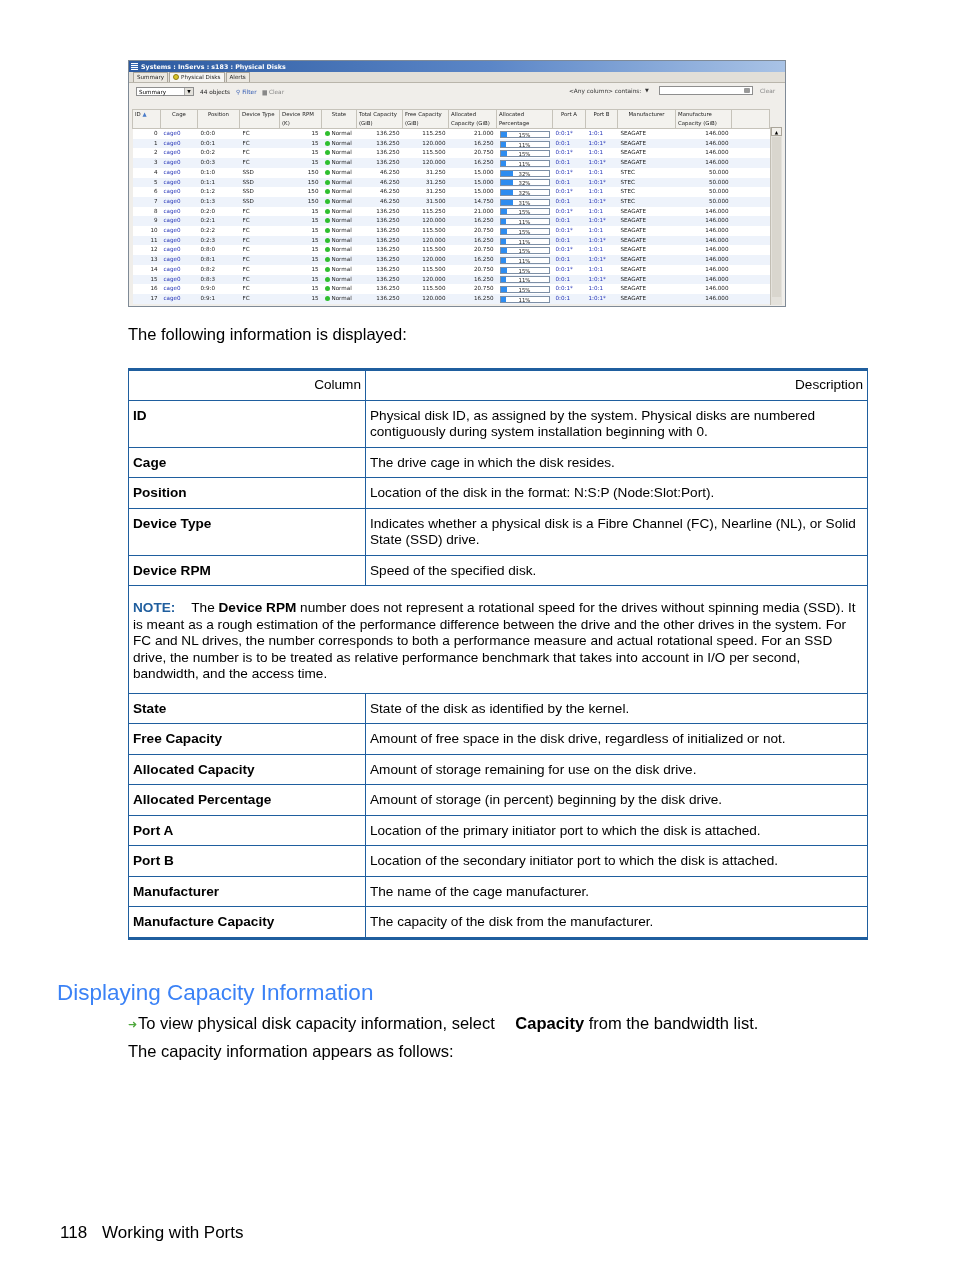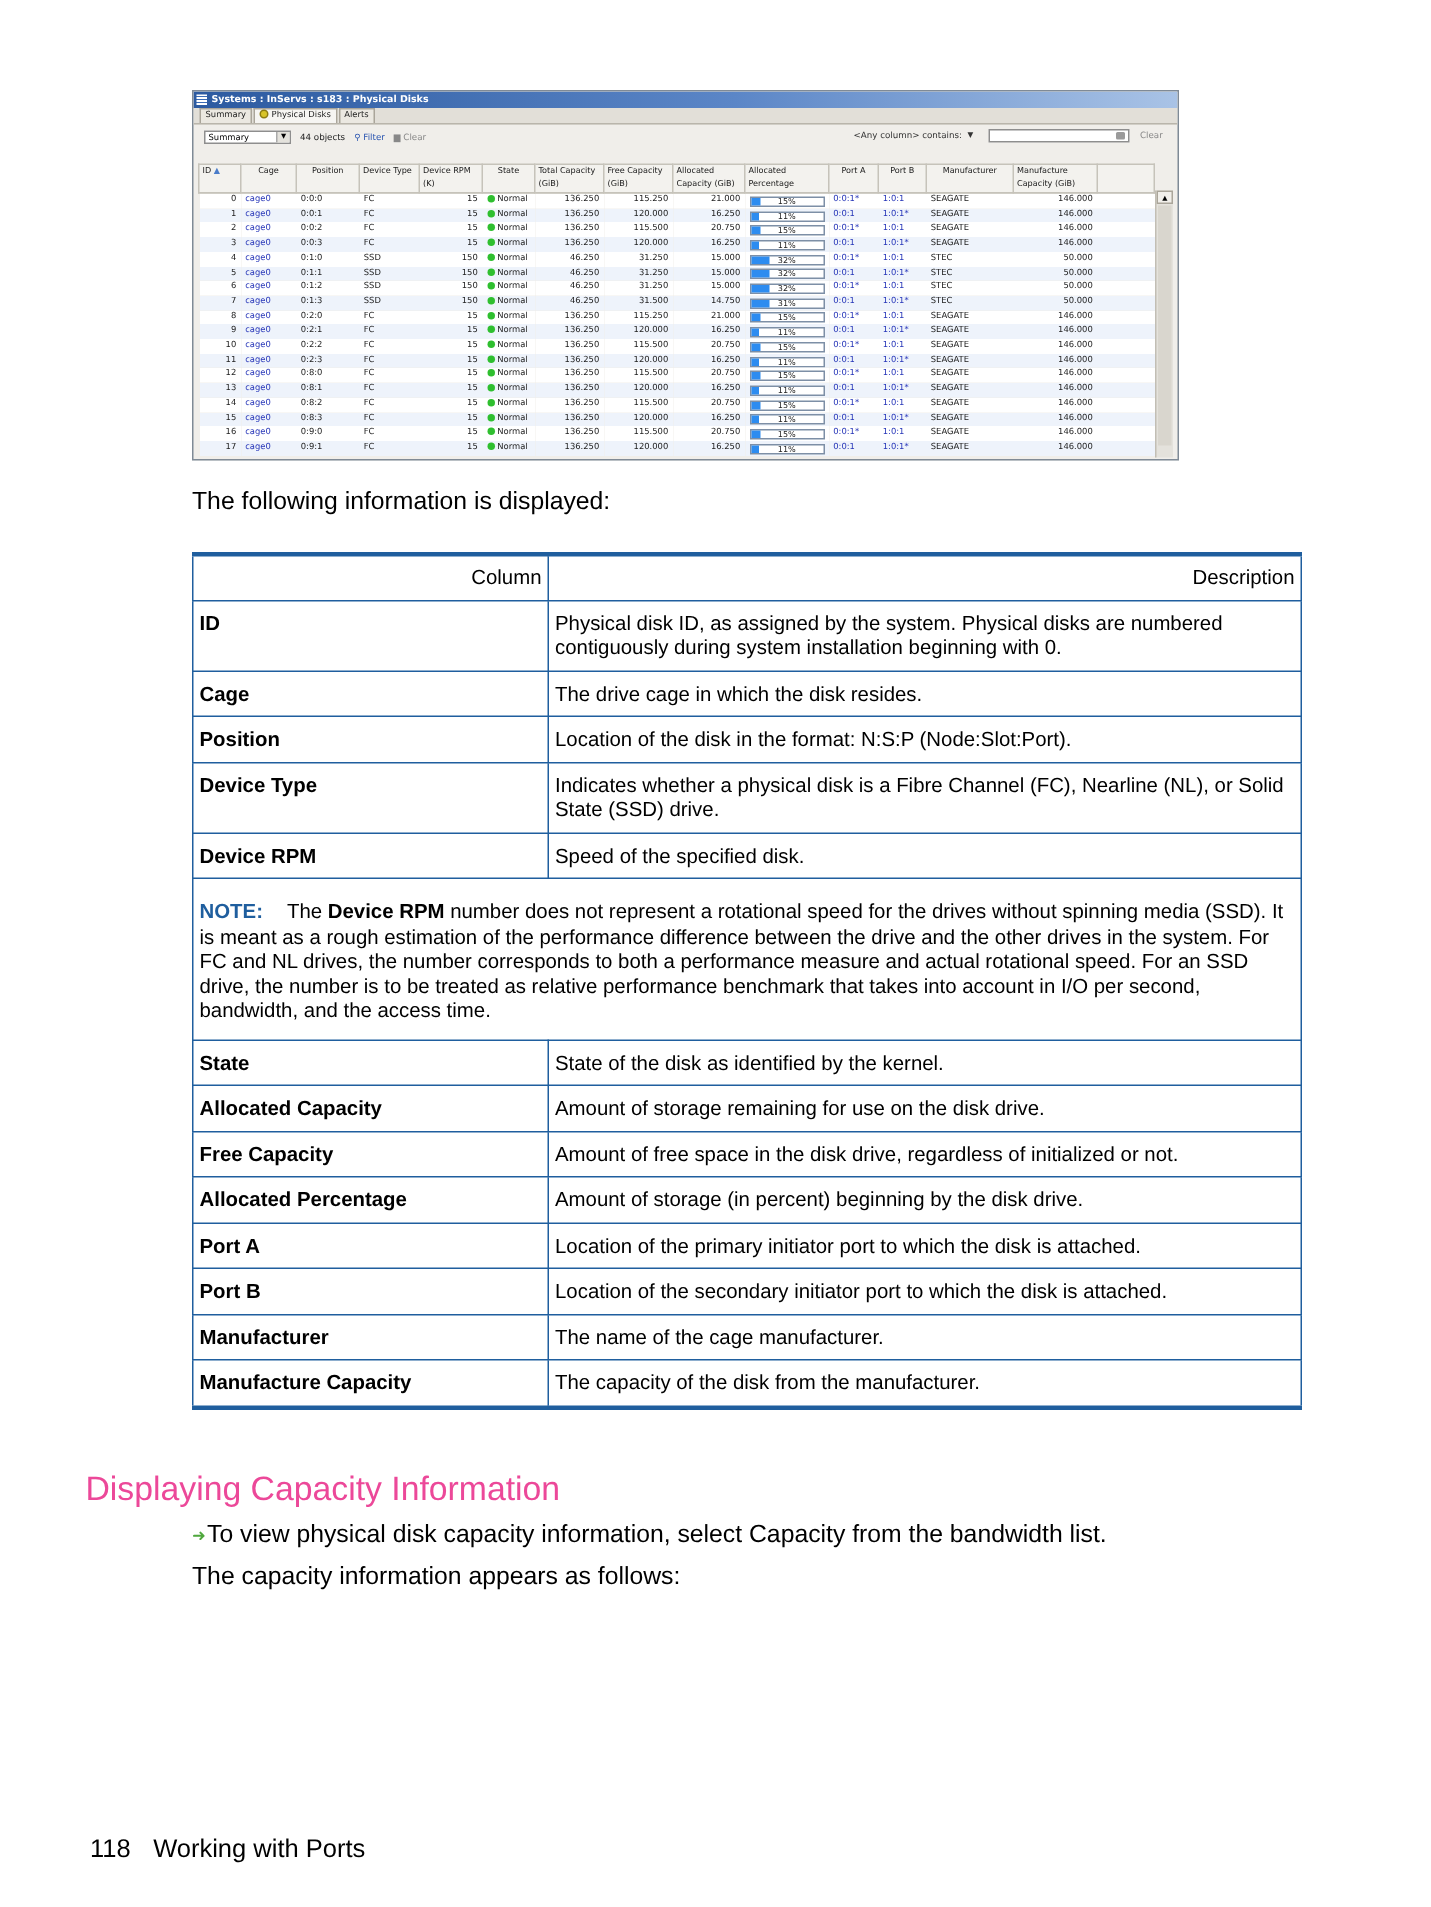--- a/index.html
+++ b/index.html
@@ -45,24 +45,24 @@
   
   .intro { position: absolute; left: 128px; top: 325px; font-size: 16.5px; font-family: "Liberation Sans", sans-serif; }
   .doc-table { position: absolute; left: 128px; top: 368px; width: 740px; border-collapse: collapse; font-family: "Liberation Sans", sans-serif; font-size: 13.6px; border-top: 3px solid #1f5e9e; border-bottom: 3px solid #1f5e9e; }
   .doc-table td { border: 1px solid #1f5e9e; padding: 7px 4px 6px 4px; vertical-align: top; line-height: 16.5px; }
   .doc-table td.col { width: 228px; font-weight: bold; }
   .doc-table tr.head td { font-weight: normal; padding-top: 6px; padding-bottom: 6px; text-align: right; }
   .doc-table tr.note td { padding-top: 14px; padding-bottom: 10px; }
   .note-label { color: #1f5e9e; font-weight: bold; margin-right: 16px; }
   .note-bold { font-weight: bold; }
 
-  .section-heading { position: absolute; left: 57px; top: 980px; font-size: 22.5px; color: #ec4899; font-family: "Liberation Sans", sans-serif; text-align: right; }
+  .section-heading { position: absolute; left: 57px; top: 980px; font-size: 22.5px; color: #3b82f6; font-family: "Liberation Sans", sans-serif; text-align: right; }
   .step { position: absolute; left: 128px; top: 1014px; font-size: 16.5px; font-family: "Liberation Sans", sans-serif; }
   .step .arrow-icon { display: inline-block; width: 10px; color: #4fa83d; font-size: 11px; vertical-align: 1px; }
-  .step b { font-weight: normal; }
+  .step b { font-weight: bold; margin-left: 16px; }
   .after { position: absolute; left: 128px; top: 1042px; font-size: 16.5px; font-family: "Liberation Sans", sans-serif; }
   .footer { position: absolute; left: 60px; top: 1223px; font-size: 17px; font-family: Liberation Sans, sans-serif; }
   .footer .page-num { margin-right: 15px; }
 </style>
 </head>
 <body>
 
 <div class="app">
   <div class="app-title">
     <span class="win-icon"></span>
@@ -509,26 +509,26 @@
     <td>Speed of the specified disk.</td>
   </tr>
       <tr class="note">
         <td colspan="2"><span class="note-label">NOTE:</span>The <span class="note-bold">Device RPM</span> number does not represent a rotational speed for the drives without spinning media (SSD). It is meant as a rough estimation of the performance difference between the drive and the other drives in the system. For FC and NL drives, the number corresponds to both a performance measure and actual rotational speed. For an SSD drive, the number is to be treated as relative performance benchmark that takes into account in I/O per second, bandwidth, and the access time.</td>
       </tr>
       <tr>
     <td class="col">State</td>
     <td>State of the disk as identified by the kernel.</td>
   </tr>
       <tr>
+    <td class="col">Free Capacity</td>
+    <td>Amount of free space in the disk drive, regardless of initialized or not.</td>
+  </tr>
+      <tr>
     <td class="col">Allocated Capacity</td>
     <td>Amount of storage remaining for use on the disk drive.</td>
-  </tr>
-      <tr>
-    <td class="col">Free Capacity</td>
-    <td>Amount of free space in the disk drive, regardless of initialized or not.</td>
   </tr>
       <tr>
     <td class="col">Allocated Percentage</td>
     <td>Amount of storage (in percent) beginning by the disk drive.</td>
   </tr>
       <tr>
     <td class="col">Port A</td>
     <td>Location of the primary initiator port to which the disk is attached.</td>
   </tr>
       <tr>

